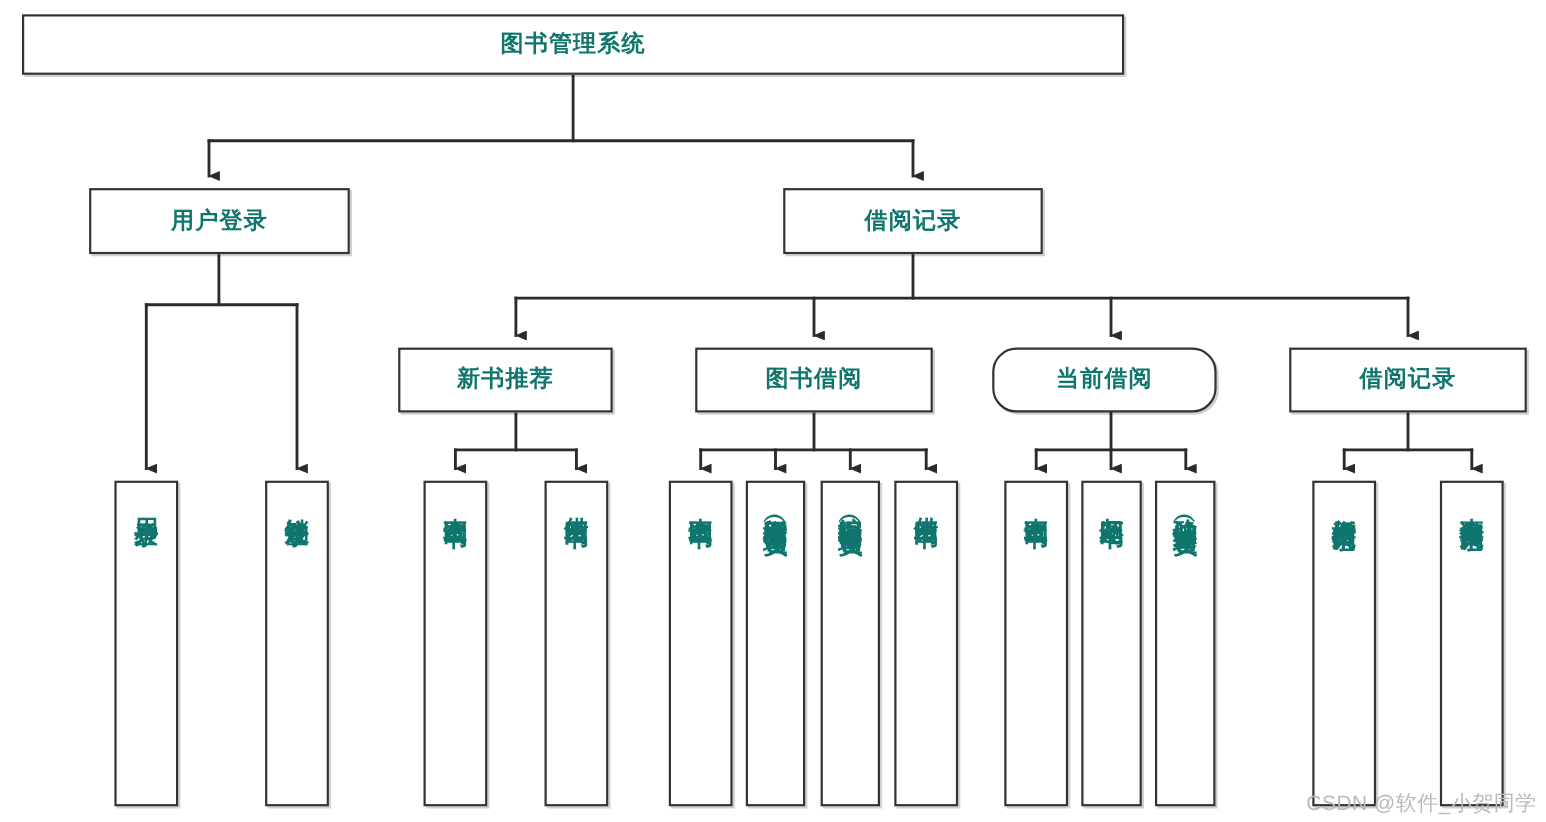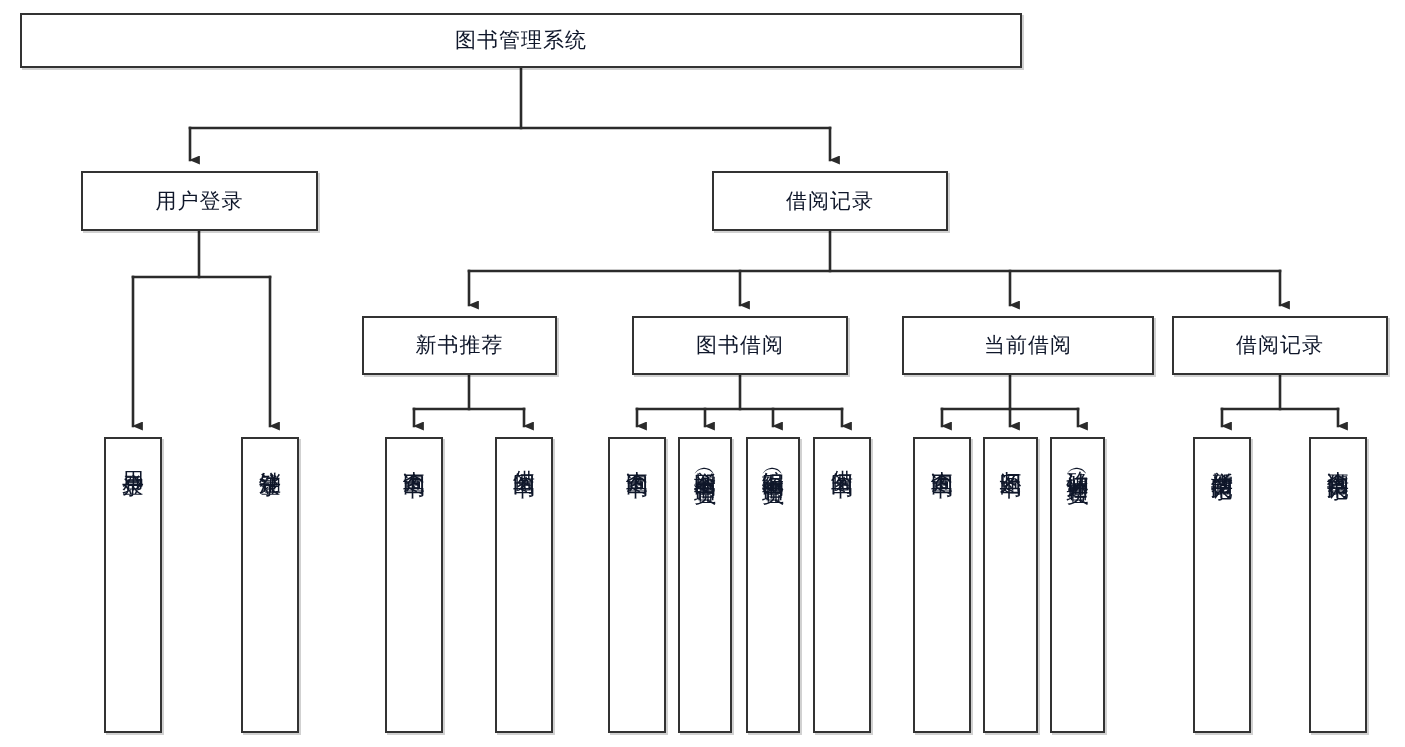--- a/index.html
+++ b/index.html
@@ -18,21 +18,22 @@
     display:flex;
     align-items:center;
     justify-content:center;
     color:#222;
   }
   .node .lbl{
     font-size:21px;
     line-height:1.25;
     letter-spacing:1px;
     white-space:nowrap;
-    color:#0f172a;
+    color:#0f766e;
+    font-weight:bold;
   }
   .node.leaf{
     border-width:2px;
     align-items:flex-start;
     padding-top:14px;
   }
   .node.leaf .lbl{
     writing-mode:vertical-rl;
     text-orientation:upright;
     font-size:22px;
@@ -116,21 +117,21 @@
   <div class="node" style="left:712px;top:171px;width:236px;height:60px;">
     <span class="lbl">借阅记录</span>
   </div>
 
   <div class="node" style="left:362px;top:316px;width:195px;height:59px;">
     <span class="lbl">新书推荐</span>
   </div>
   <div class="node" style="left:632px;top:316px;width:216px;height:59px;">
     <span class="lbl">图书借阅</span>
   </div>
-  <div class="node" style="left:902px;top:316px;width:252px;height:59px;">
+  <div class="node" style="left:902px;top:316px;width:204px;height:59px;border-radius:22px;">
     <span class="lbl">当前借阅</span>
   </div>
   <div class="node" style="left:1172px;top:316px;width:216px;height:59px;">
     <span class="lbl">借阅记录</span>
   </div>
 
   <div class="node leaf" style="left:104px;top:437px;width:58px;height:296px;">
     <span class="lbl">用户登录</span>
   </div>
   <div class="node leaf" style="left:241px;top:437px;width:58px;height:296px;">
@@ -167,14 +168,15 @@
     <span class="lbl">确认归还（管理员）</span>
   </div>
 
   <div class="node leaf" style="left:1193px;top:437px;width:58px;height:296px;">
     <span class="lbl">新增借阅记录</span>
   </div>
   <div class="node leaf" style="left:1309px;top:437px;width:58px;height:296px;">
     <span class="lbl">查询借阅记录</span>
   </div>
 
+  <div id="watermark">CSDN @软件_小贺同学</div>
 
 </div>
 
 </body></html>

